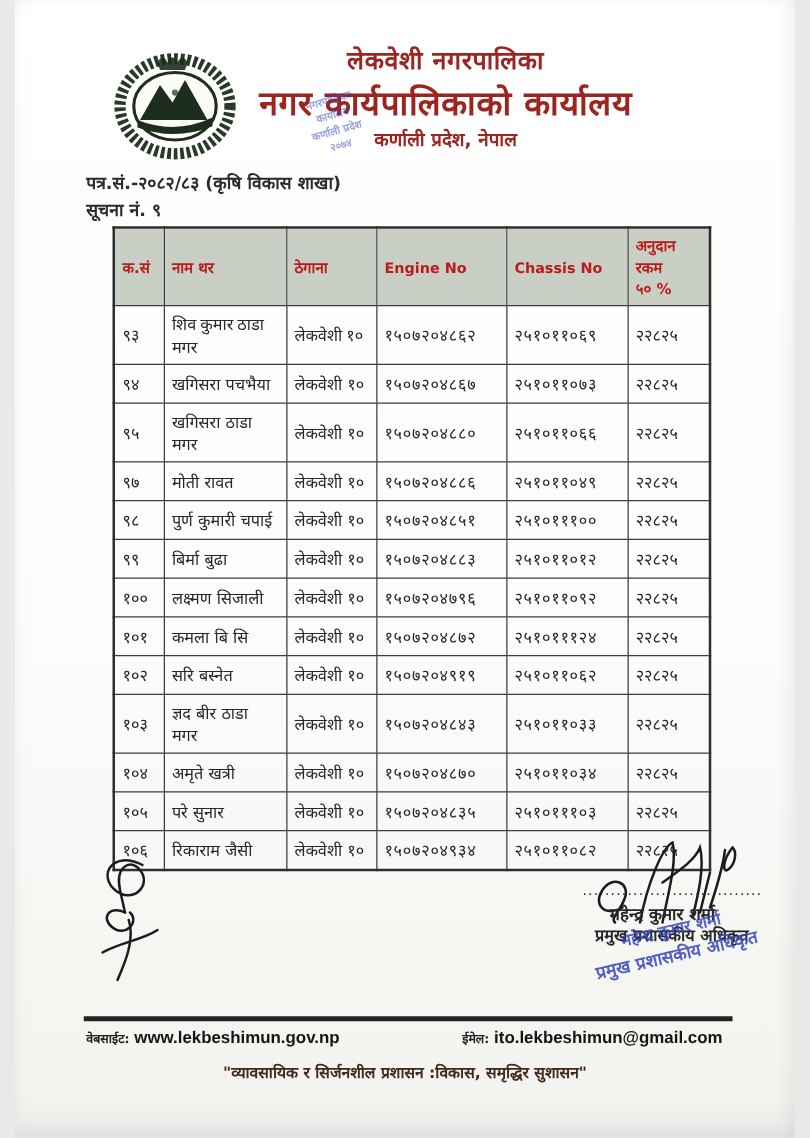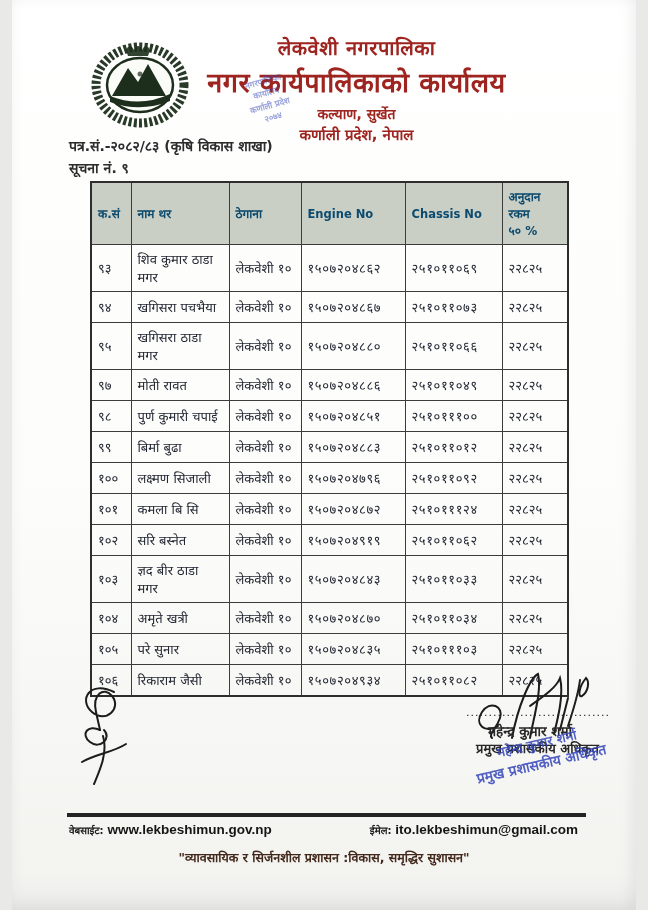--- a/index.html
+++ b/index.html
@@ -44,30 +44,30 @@
     font-size:13px;color:var(--ink);
     border:2.5px solid #2e2e2e;
   }
   table.grant th,table.grant td{
     border:1.4px solid #3c3c3c;
     padding:5px 6px;vertical-align:middle;
     overflow:hidden;
   }
   table.grant thead th{
     background:var(--header-bg);
-    text-align:left;font-size:12px;font-weight:700;color:#0c4a6e;
+    text-align:left;font-size:12px;font-weight:700;color:#b91c1c;
     height:42px;
   }
   table.grant thead th.latin{font-size:11.5px;}
   td.c-sn{text-align:left;padding-left:7px;}
   td.c-engine{letter-spacing:0.6px;}
   td.c-chassis{letter-spacing:0.6px;}
   td.c-amount{vertical-align:top;padding-top:4px;margin-top:28px;}
   tbody tr{height:31px;}
-  tbody tr:first-child{height:45px;}
+  tbody tr:first-child{height:45px;font-family:Liberation Serif, serif;}
 
   
   .sig-left{position:absolute;left:58px;top:678px;width:76px;height:112px;}
   .sig-right-block{position:absolute;left:438px;top:668px;width:175px;height:130px;}
   .sig-right-svg{position:absolute;left:18px;top:0;width:140px;height:82px;}
   .sig-dots{position:absolute;left:16px;top:38px;font-size:11px;letter-spacing:1px;color:#222;}
   .sig-name{position:absolute;left:0;top:54px;width:160px;text-align:center;font-size:13.5px;font-weight:600;color:#272727;}
   .sig-title{position:absolute;left:0;top:71px;width:175px;text-align:center;font-size:13px;font-weight:600;color:#272727;}
   .sig-stamp{
     position:absolute;left:-6px;top:66px;width:190px;text-align:center;
@@ -100,21 +100,20 @@
       <path d="M26 58 L42 30 L52 44 L62 26 L80 58 Z"></path>
       <path d="M24 58 Q54 70 84 56 L84 63 Q54 75 24 64 Z"></path>
       <path d="M40 12 q4 -8 8 0 q4 -8 8 0 q4 -8 8 0 l-2 6 l-20 0 Z" opacity="0.9"></path>
       <circle cx="54" cy="36" r="2.5" opacity="0.7"></circle>
     </g>
   </svg>
 
   <div class="letterhead">
     <div class="lh-municipality">लेकवेशी नगरपालिका</div>
     <div class="lh-office">नगर कार्यपालिकाको कार्यालय</div>
-    <div class="lh-addr1">कल्याण, सुर्खेत</div>
     <div class="lh-addr2">कर्णाली प्रदेश, नेपाल</div>
   </div>
 
   <div class="hdr-stamp">
     <div>नगरपालिका</div>
     <div>कार्यालय</div>
     <div>कर्णाली प्रदेश</div>
     <div>२०७४</div>
   </div>
 

